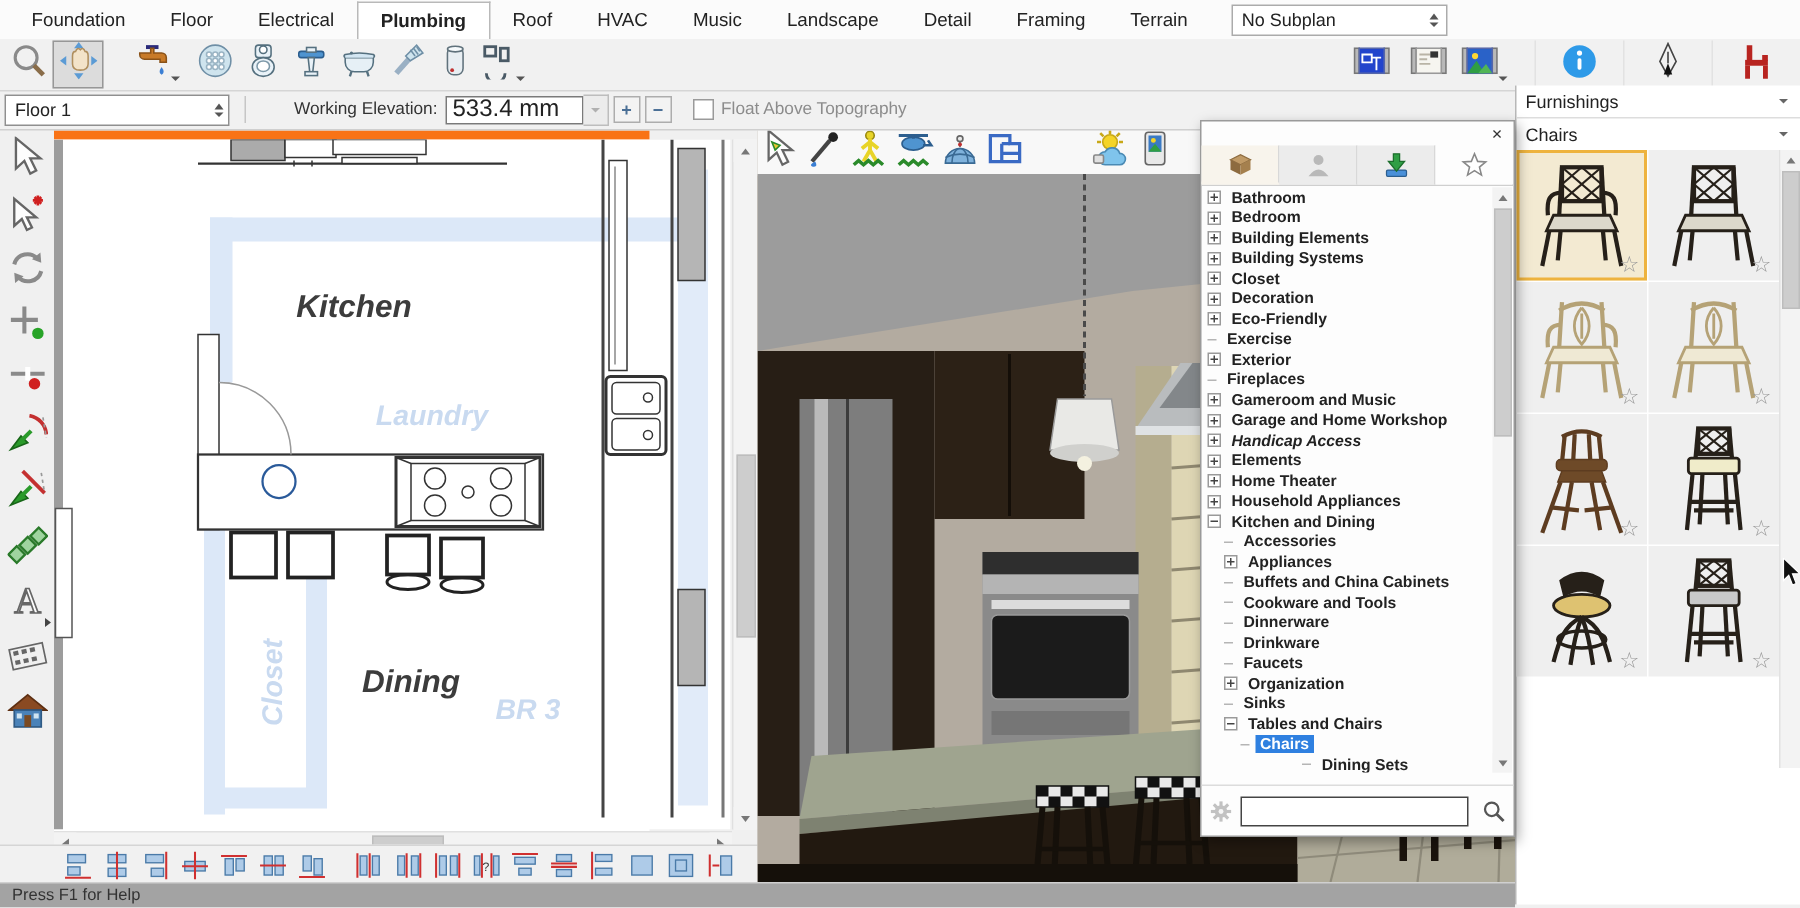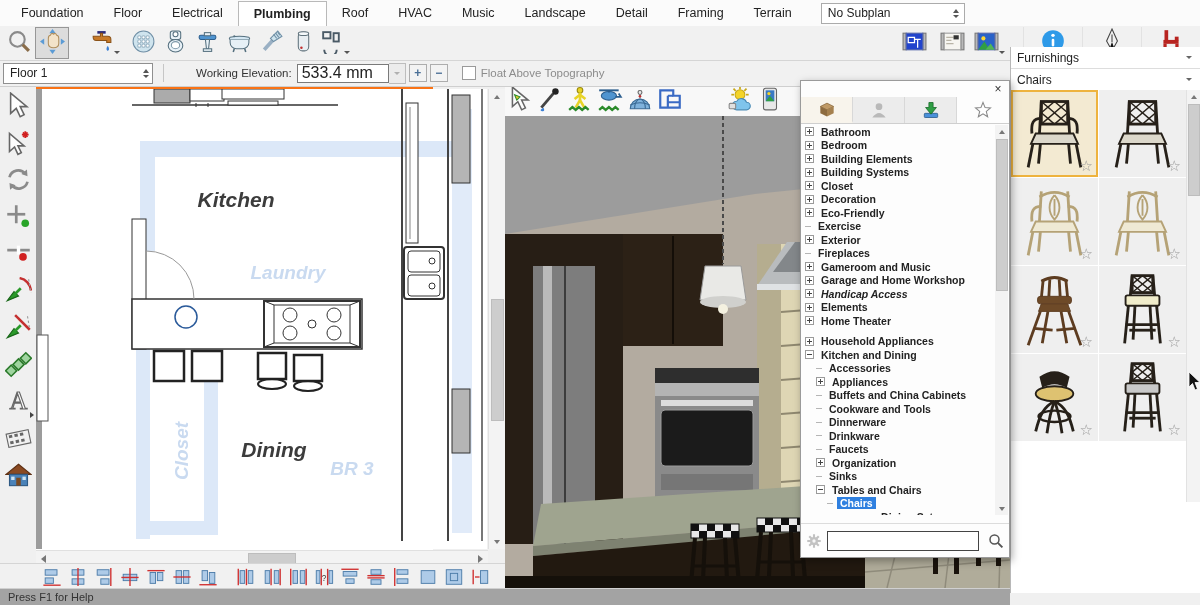--- a/index.html
+++ b/index.html
@@ -48,21 +48,21 @@
   #float-check{width:12px;height:12px;background:#fff;border:1px solid #9a9a9a;margin-left:14px;}
   #float-label{font-size:11.5px;color:#8c8c8c;margin-left:5px;}
   
   #left-toolbar{position:absolute;left:0;top:86px;width:36px;height:477px;background:#f0f0f0;
     border-right:1px solid #cfcfcf;}
   .ltool{width:32px;height:32px;margin:5px 0 0 2px;display:flex;align-items:center;justify-content:center;position:relative;}
   .ltool svg{width:27px;height:27px;}
   .flyout{position:absolute;right:0;bottom:1px;width:0;height:0;border-top:3px solid transparent;border-bottom:3px solid transparent;border-left:4px solid #444;}
   
   #plan-view{position:absolute;left:36px;top:86px;width:397px;height:477px;background:#fff;
-    border-top:3px solid #f97316;}
+    border-top:7px solid #f97316;}
   #plan-svg{position:absolute;left:0;top:0;}
   .sb{position:absolute;background:#f3f3f3;}
   .sb-thumb{position:absolute;background:#cdcdcd;border:1px solid #bdbdbd;}
   .sb-arrow{position:absolute;width:15px;height:15px;display:flex;align-items:center;justify-content:center;background:#f3f3f3;}
   
   #bottom-toolbar{position:absolute;left:0;top:563px;width:505px;height:25px;background:#f1f1f1;
     border-top:1px solid #d5d5d5;display:flex;align-items:center;}
   .abtn{width:24px;height:22px;margin-left:2px;display:flex;align-items:center;justify-content:center;}
   .abtn svg{width:22px;height:20px;}
   .agap{width:12px;}
@@ -88,21 +88,21 @@
   .texp.plus:after{content:"";position:absolute;left:3px;top:1px;width:1px;height:5px;background:#444;}
   .tdash{width:6px;height:1px;background:#b5b5b5;margin-right:4px;flex:none;}
   .tlabel{padding:0 3px;}
   .tlabel.sel{background:#2f80e0;color:#fff;}
   #lib-vsb{position:absolute;right:1px;top:44px;width:13px;height:390px;background:#f3f3f3;}
   #lib-search-row{position:absolute;left:0;top:442px;width:208px;height:34px;display:flex;align-items:center;border-top:1px solid #dcdcdc;}
   #lib-gear{width:26px;display:flex;justify-content:center;}
   #lib-search{flex:1;height:18px;border:1px solid #444;margin-right:4px;font-size:11px;padding:0 3px;}
   #lib-mag{width:26px;display:flex;justify-content:center;}
   
-  #furn-panel{position:absolute;left:1010px;top:47px;width:190px;height:546px;background:#fff;
+  #furn-panel{position:absolute;left:1010px;top:57px;width:190px;height:546px;background:#fff;
     border-left:1px solid #b8b8b8;z-index:7;box-sizing:border-box;}
   .furn-row{height:21px;border-bottom:1px solid #ddd;display:flex;align-items:center;font-size:12px;color:#222;padding-left:6px;position:relative;}
   .furn-row .tri-dn{position:absolute;right:8px;}
   #chair-grid{position:absolute;left:0;top:43px;width:176px;display:grid;grid-template-columns:87px 87px;grid-auto-rows:87px;gap:1px;background:#fff;}
   .chair-cell{background:#efefef;position:relative;border:2px solid rgba(0,0,0,0);box-sizing:border-box;}
   .chair-cell.sel{border-color:#eeb33e;background:#f3ead2;}
   .chair-cell svg{position:absolute;left:2px;top:2px;width:79px;height:79px;}
   .cstar{position:absolute;right:3px;bottom:0px;font-size:15px;color:#9a9a9a;}
   #furn-vsb{position:absolute;right:0;top:43px;width:13px;height:412px;background:#f3f3f3;border-left:1px solid #e2e2e2;}
   
@@ -943,21 +943,21 @@
         <span class="tlabel">Handicap Access</span>
       </div>
       <div class="trow" style="padding-left: 2px;">
         <span class="texp plus"></span>
         <span class="tlabel">Elements</span>
       </div>
       <div class="trow" style="padding-left: 2px;">
         <span class="texp plus"></span>
         <span class="tlabel">Home Theater</span>
       </div>
-      <div class="trow" style="padding-left: 2px; margin-top: 7px;">
+      <div class="trow" style="padding-left: 2px;">
         <span class="texp plus"></span>
         <span class="tlabel">Household Appliances</span>
       </div>
       <div class="trow" style="padding-left: 2px;">
         <span class="texp"></span>
         <span class="tlabel">Kitchen and Dining</span>
       </div>
       <div class="trow" style="padding-left: 13px; text-align: right;">
         <span class="tdash"></span>
         <span class="tlabel">Accessories</span>

